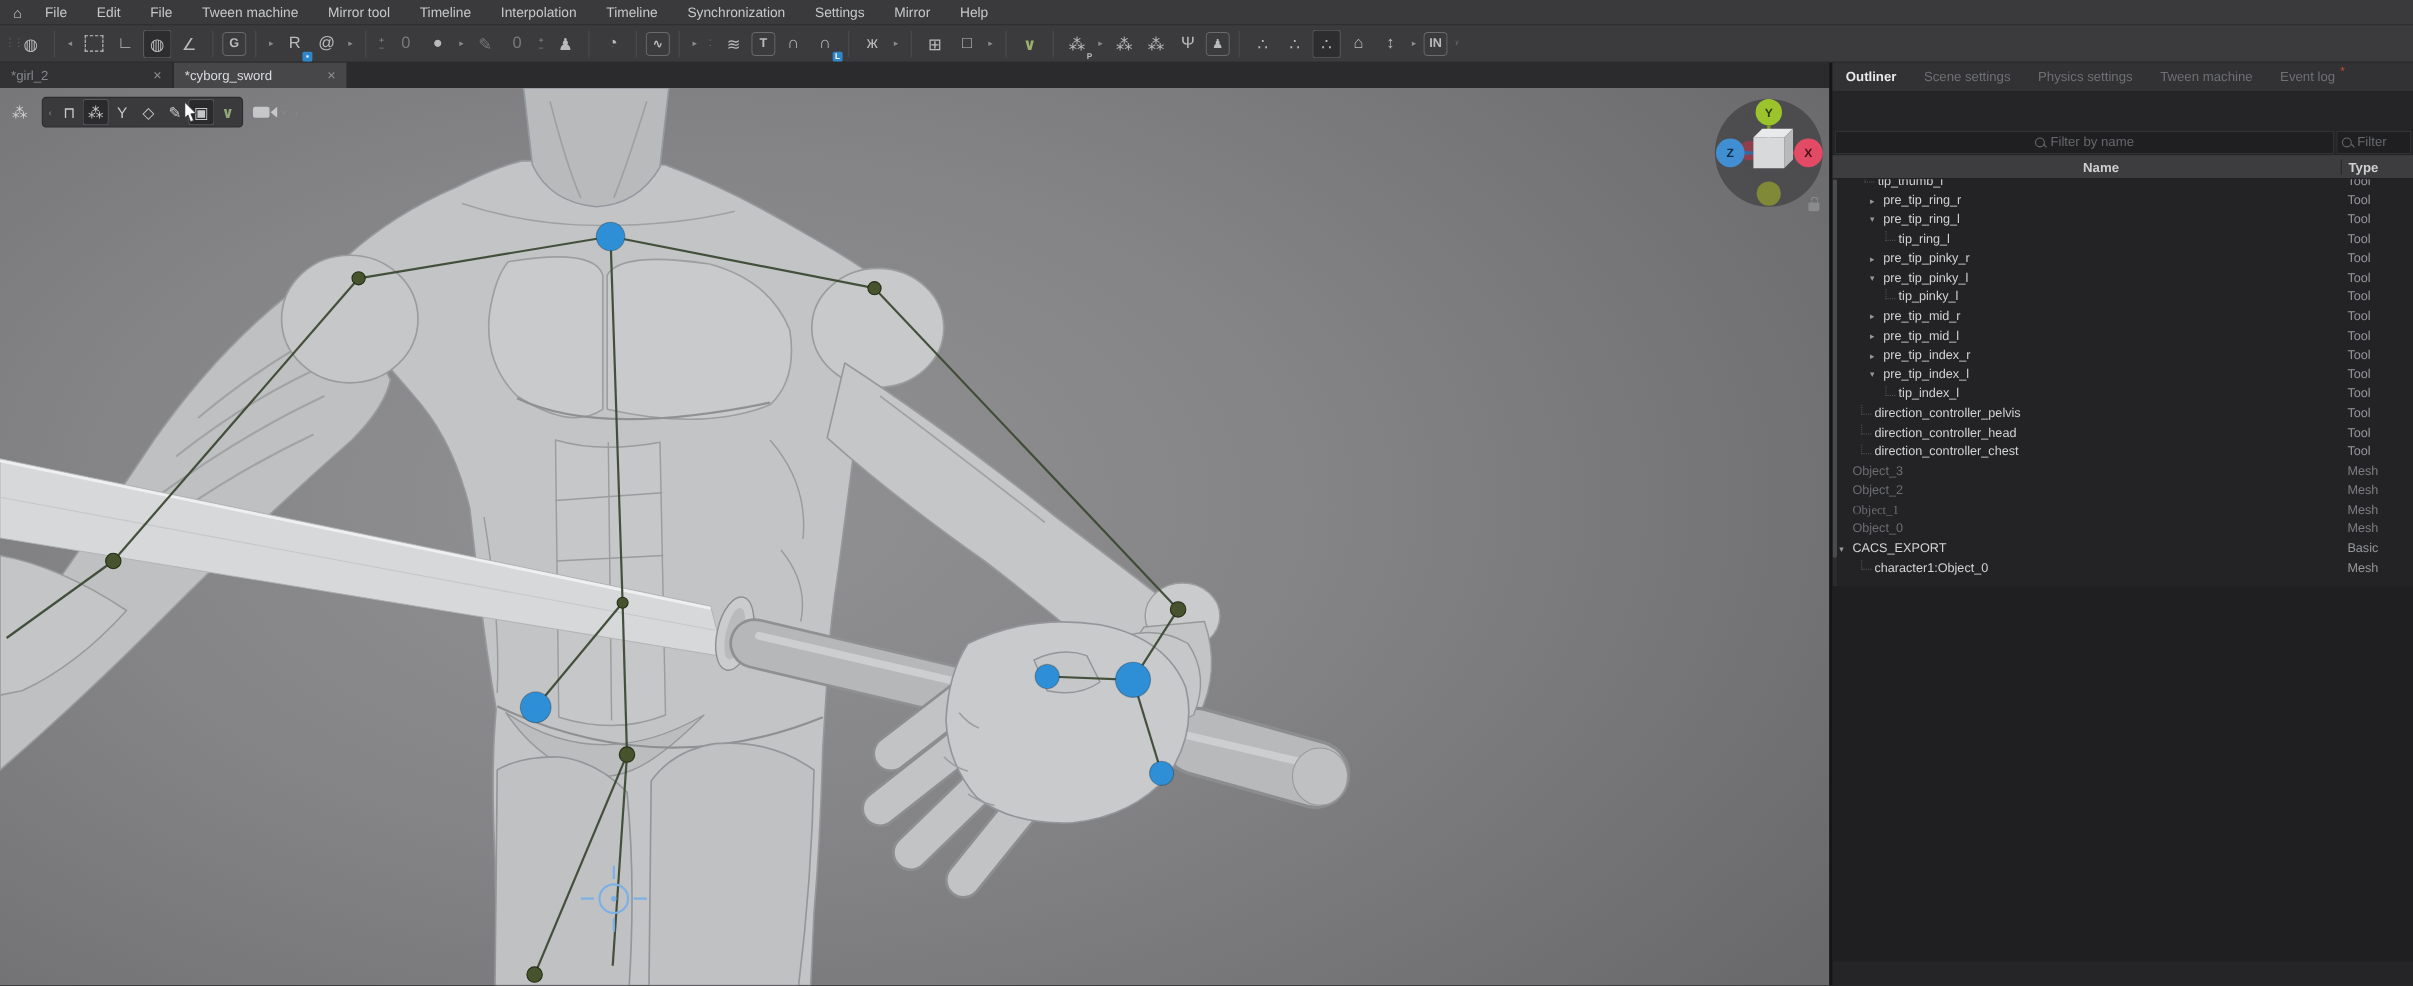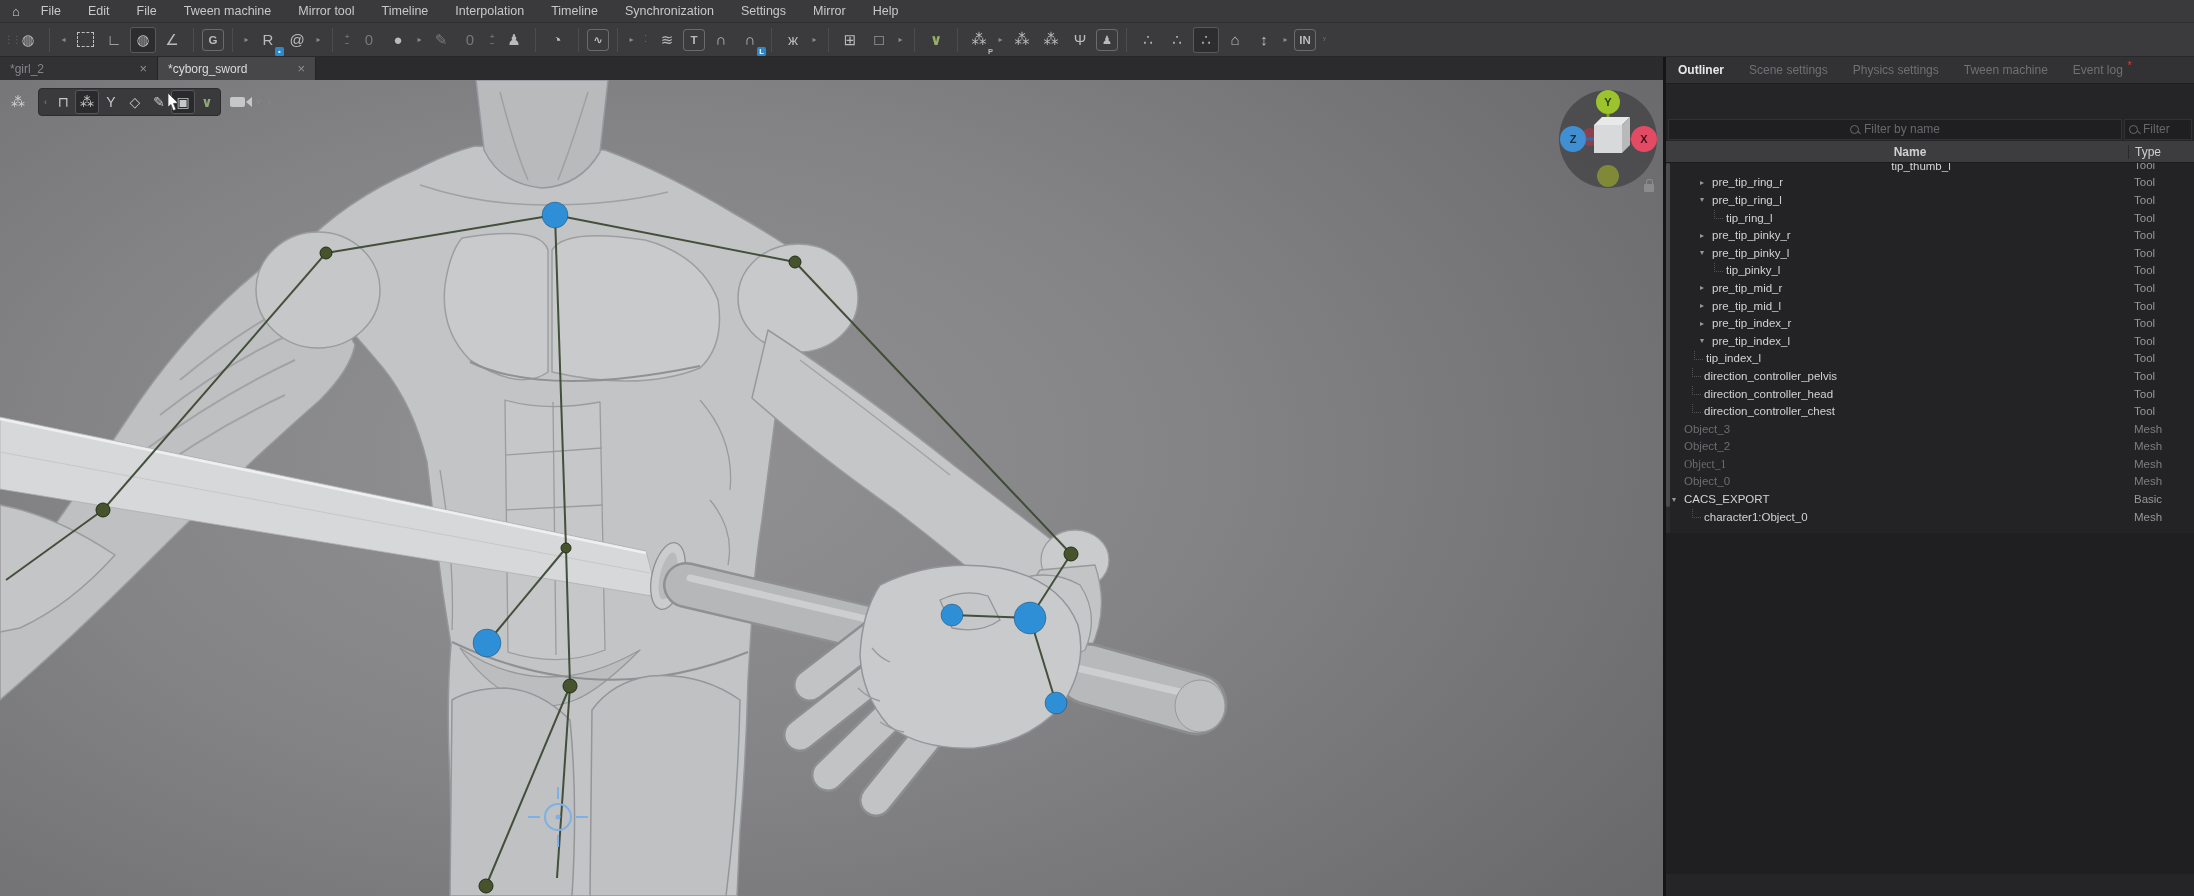--- a/index.html
+++ b/index.html
@@ -73,21 +73,21 @@
   .filterrow{height:24px;display:flex;align-items:center;gap:2px;padding:0 2px;background:#252527;}
   .finput{flex:1;height:19px;background:#1f1f21;border:1px solid #323234;display:flex;align-items:center;
           justify-content:center;gap:5px;color:#67686b;font-size:12px;overflow:hidden;white-space:nowrap;}
   .finput.type{flex:0 0 62px;justify-content:flex-start;padding-left:4px;}
   .mag{width:7px;height:7px;border:1.3px solid #67686b;border-radius:50%;position:relative;flex:0 0 auto;}
   .mag::after{content:"";position:absolute;width:4px;height:1.3px;background:#67686b;
               transform:rotate(45deg);right:-3.5px;bottom:-1px;}
   .headerrow{height:22px;background:#3d3d3f;display:flex;align-items:center;
              border-bottom:1px solid #1b1b1d;box-sizing:border-box;}
   .h-name{flex:1;text-align:center;color:#cfd0d2;font-size:12px;font-weight:bold;margin-left:26px;}
-  .h-type{flex:0 0 66px;border-left:1px solid #2a2a2c;padding-left:6px;color:#cfd0d2;font-size:12px;font-weight:normal;box-sizing:border-box;}
+  .h-type{flex:0 0 66px;border-left:1px solid #2a2a2c;padding-left:6px;color:#cfd0d2;font-size:12px;font-weight:bold;box-sizing:border-box;}
   .tree{height:370px;background:#232325;overflow:hidden;position:relative;}
   .scrolltrack{position:absolute;left:0;top:0;width:4px;height:370px;background:#2b2b2d;}
   .scrollthumb{position:absolute;left:0;top:0;width:4px;height:344px;background:#4a4b4d;border-radius:2px;}
   .row{height:17.6px;display:flex;align-items:center;font-size:11.5px;color:#d2d3d5;}
   .row.partial{margin-top:-7px;}
   .row .nm{white-space:nowrap;}
   .row .arrow{color:#97989a;font-size:8px;width:12px;text-align:left;flex:0 0 auto;}
   .row .spacer{width:12px;flex:0 0 auto;}
   .row .elbow{width:8px;height:8px;border-left:1px dotted #505153;border-bottom:1px dotted #505153;
               margin:-6px 3px 0 0;flex:0 0 auto;}
@@ -502,21 +502,21 @@
   </div>
   <div class="headerrow">
     <div class="h-name">Name</div>
     <div class="h-type">Type</div>
   </div>
   <div class="tree" id="tree">
     <div class="scrolltrack">
         <div class="scrollthumb"></div>
       </div>
   <div class="row partial">
-        <span class="nmwrap" style="padding-left: 48px; flex-direction: column;">
+        <span class="nmwrap" style="padding-left: 29px;">
           <span class="elbow"></span>
           <span class="nm">tip_thumb_l</span>
         </span>
         <span class="type">Tool</span>
       </div>
       <div class="row">
         <span class="nmwrap" style="padding-left: 34px;">
           <span class="arrow">▸</span>
           <span class="nm">pre_tip_ring_r</span>
         </span>
@@ -579,21 +579,21 @@
         <span class="type">Tool</span>
       </div>
       <div class="row">
         <span class="nmwrap" style="padding-left: 34px;">
           <span class="arrow">▾</span>
           <span class="nm">pre_tip_index_l</span>
         </span>
         <span class="type">Tool</span>
       </div>
       <div class="row">
-        <span class="nmwrap" style="padding-left: 28px;">
+        <span class="nmwrap" style="padding-left: 48px;">
           <span class="elbow"></span>
           <span class="nm">tip_index_l</span>
         </span>
         <span class="type">Tool</span>
       </div>
       <div class="row">
         <span class="nmwrap" style="padding-left: 26px;">
           <span class="elbow"></span>
           <span class="nm">direction_controller_pelvis</span>
         </span>

